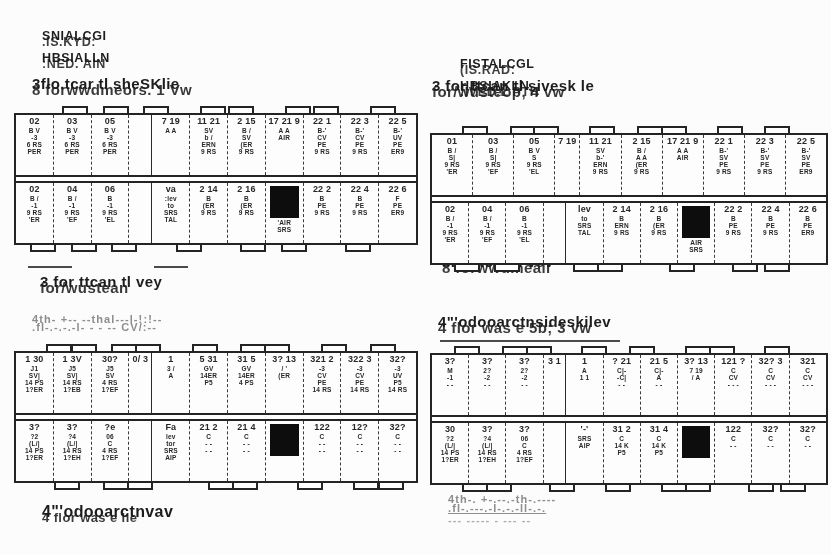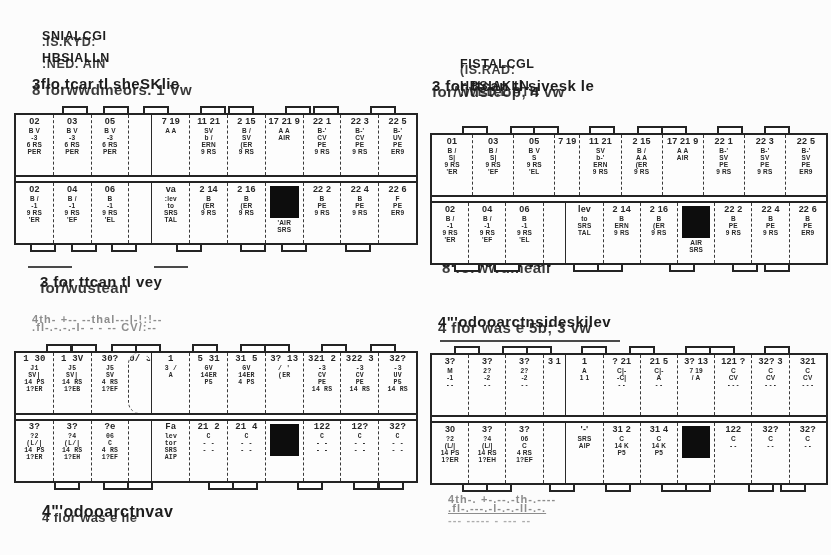--- a/index.html
+++ b/index.html
@@ -399,21 +399,21 @@
       <span class="cap-line">3Flo tcar tl vev</span>
       <span class="cap-line l2">8 forwwdmeall</span>
     </div>
   </div>
 
   <div class="quad" style="left:14px;top:312px;width:404px;">
     <div class="ovl faint" style="position:absolute;left:18px;top:2px;">
       <span class="hdr-line">4th- +-- --thal---l-!:!--</span>
       <span class="hdr-line" style="margin-top:-3px;">.fl-.-.-.-l- - - -- CV/:--</span>
     </div>
-    <div class="panel" style="top:32px;font-family:Liberation Mono, monospace;">
+    <div class="panel" style="top:32px;">
       <div class="tabs tabs-top">
           <div class="tab" style="left: 8%;"></div>
           <div class="tab" style="left: 14%;"></div>
           <div class="tab" style="left: 24%;"></div>
           <div class="tab" style="left: 30%;"></div>
           <div class="tab" style="left: 44%;"></div>
           <div class="tab" style="left: 56%;"></div>
           <div class="tab" style="left: 62%;"></div>
           <div class="tab" style="left: 76%;"></div>
           <div class="tab" style="left: 88%;"></div>
@@ -434,21 +434,21 @@
               <div class="cl">14 RS</div>
               <div class="cl">1?EB</div>
             </div>
             <div class="cell" style="flex: 1 1 0%;">
               <div class="cl num">30?</div>
               <div class="cl">J5</div>
               <div class="cl">SV</div>
               <div class="cl">4 RS</div>
               <div class="cl">1?EF</div>
             </div>
-            <div class="cell" style="flex: 0.6 1 0%; border-radius: 11px;">
+            <div class="cell" style="flex: 0.6 1 0%;">
               <div class="cl num">0/ 3</div>
             </div>
             <div class="cell solid" style="flex: 1 1 0%;">
               <div class="cl num">1</div>
               <div class="cl">3 /</div>
               <div class="cl">A</div>
             </div>
             <div class="cell" style="flex: 1 1 0%;">
               <div class="cl num">5 31</div>
               <div class="cl">GV</div>

